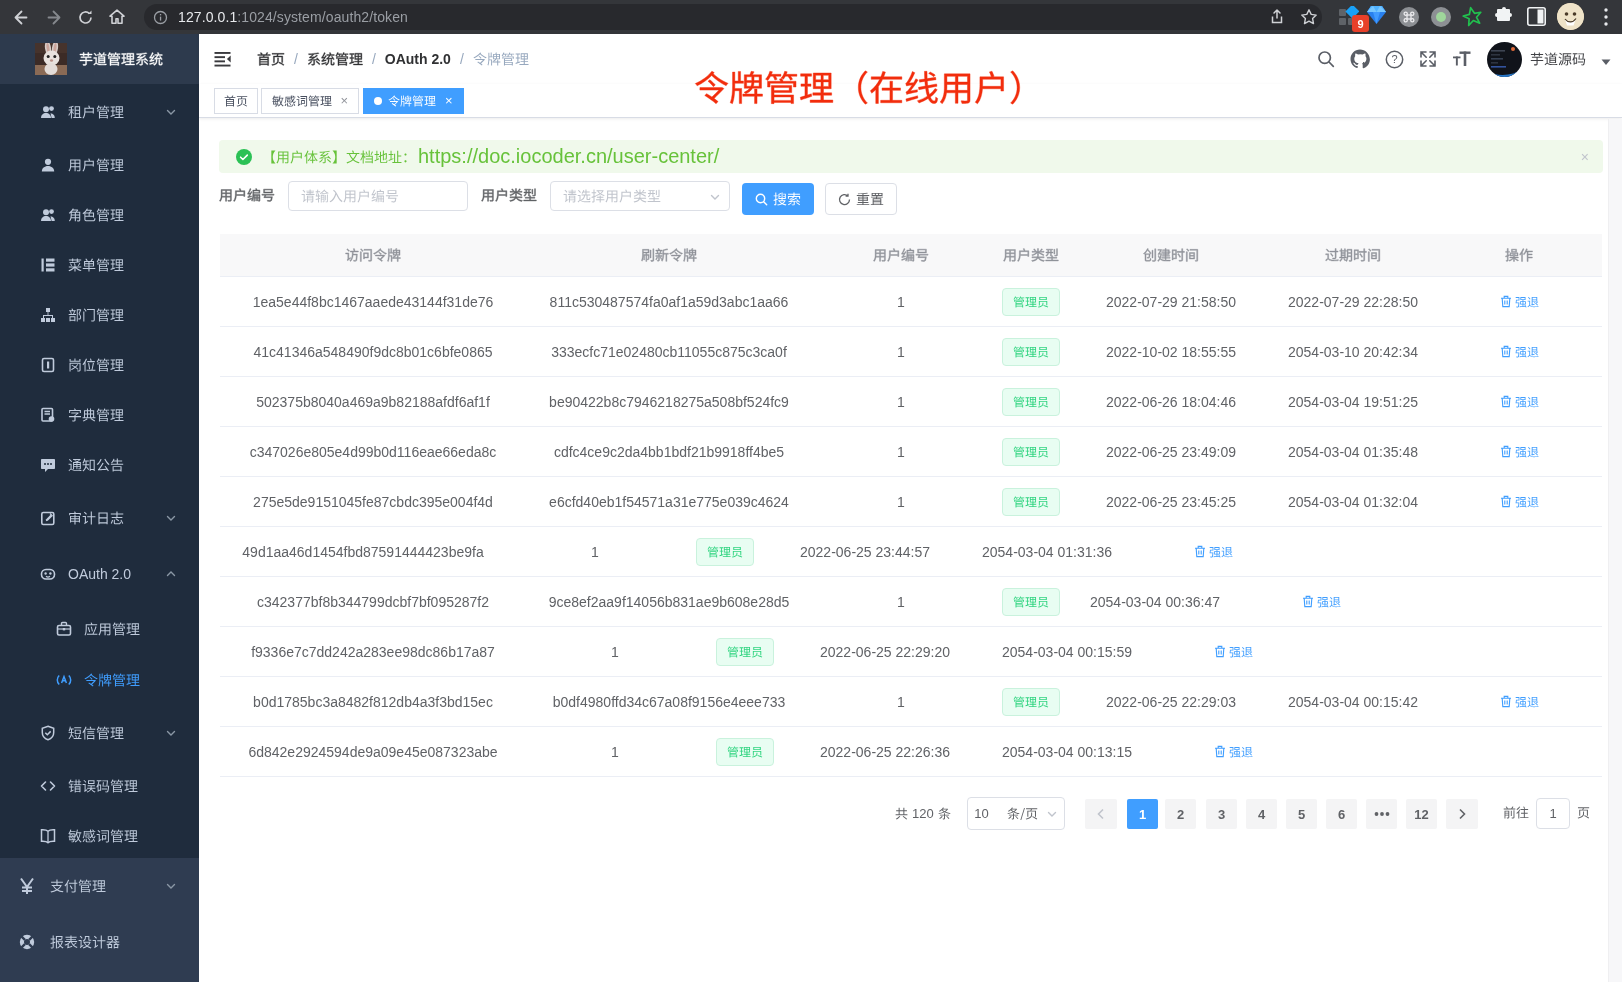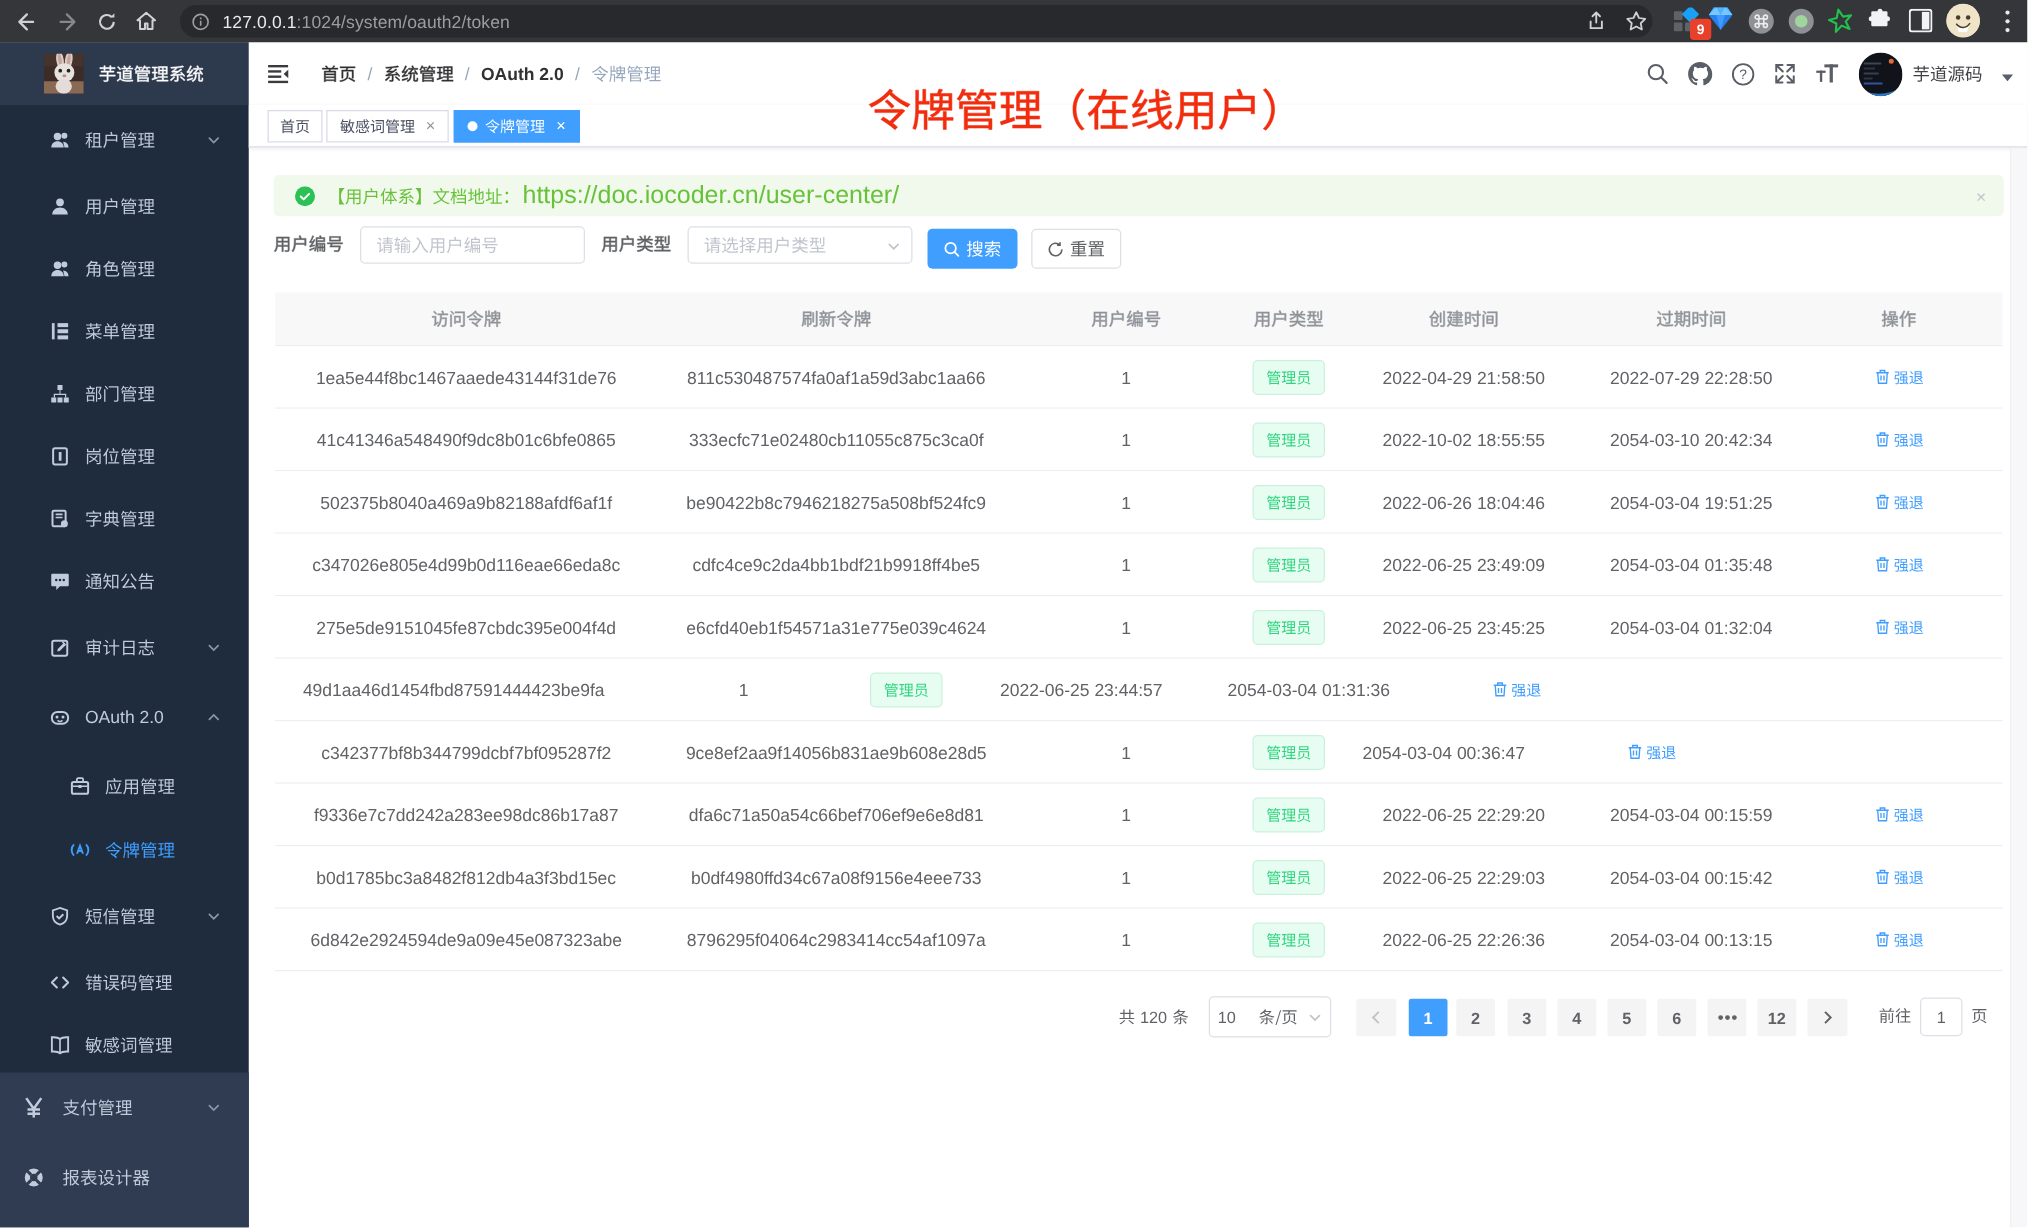--- a/index.html
+++ b/index.html
@@ -985,21 +985,21 @@
         <div class="gtag">
           <svg width="36.0" height="12" viewBox="0 0 3000 1000">
             <g fill="#2ed47f" transform="translate(0,880) scale(1,-1)">
               <use href="#g7BA1" x="0"></use>
               <use href="#g7406" x="1000"></use>
               <use href="#g5458" x="2000"></use>
             </g>
           </svg>
         </div>
       </div>
-      <div class="c" style="width:198px">2022-04-29 21:58:50</div>
+      <div class="c" style="width:198px">2022-07-29 21:58:50</div>
       <div class="c" style="width:166px">2022-07-29 22:28:50</div>
       <div class="c" style="width:166px">
         <div class="act">
           <svg width="12" height="13" viewBox="0 0 12 13">
             <path d="M1 3.2h10M4.2 3V1.4h3.6V3M2.2 3.4l.6 8.2h6.4l.6-8.2M4.8 5.4v4M7.2 5.4v4" fill="none" stroke="#409eff" stroke-width="1.1"></path>
           </svg>
           <div style="margin-left:3px">
             <svg width="24.0" height="12" viewBox="0 0 2000 1000">
               <g fill="#409eff" transform="translate(0,880) scale(1,-1)">
                 <use href="#g5F3A" x="0"></use>
@@ -1201,21 +1201,20 @@
                 <use href="#g5F3A" x="0"></use>
                 <use href="#g9000" x="1000"></use>
               </g>
             </svg>
           </div>
         </div>
       </div>
     </div>
     <div class="dr">
       <div class="c" style="width:306px">f9336e7c7dd242a283ee98dc86b17a87</div>
-      <div class="c" style="width:286px">dfa6c71a50a54c66bef706ef9e6e8d81</div>
       <div class="c" style="width:178px">1</div>
       <div class="c" style="width:82px">
         <div class="gtag">
           <svg width="36.0" height="12" viewBox="0 0 3000 1000">
             <g fill="#2ed47f" transform="translate(0,880) scale(1,-1)">
               <use href="#g7BA1" x="0"></use>
               <use href="#g7406" x="1000"></use>
               <use href="#g5458" x="2000"></use>
             </g>
           </svg>
@@ -1267,21 +1266,20 @@
                 <use href="#g5F3A" x="0"></use>
                 <use href="#g9000" x="1000"></use>
               </g>
             </svg>
           </div>
         </div>
       </div>
     </div>
     <div class="dr">
       <div class="c" style="width:306px">6d842e2924594de9a09e45e087323abe</div>
-      <div class="c" style="width:286px">8796295f04064c2983414cc54af1097a</div>
       <div class="c" style="width:178px">1</div>
       <div class="c" style="width:82px">
         <div class="gtag">
           <svg width="36.0" height="12" viewBox="0 0 3000 1000">
             <g fill="#2ed47f" transform="translate(0,880) scale(1,-1)">
               <use href="#g7BA1" x="0"></use>
               <use href="#g7406" x="1000"></use>
               <use href="#g5458" x="2000"></use>
             </g>
           </svg>

